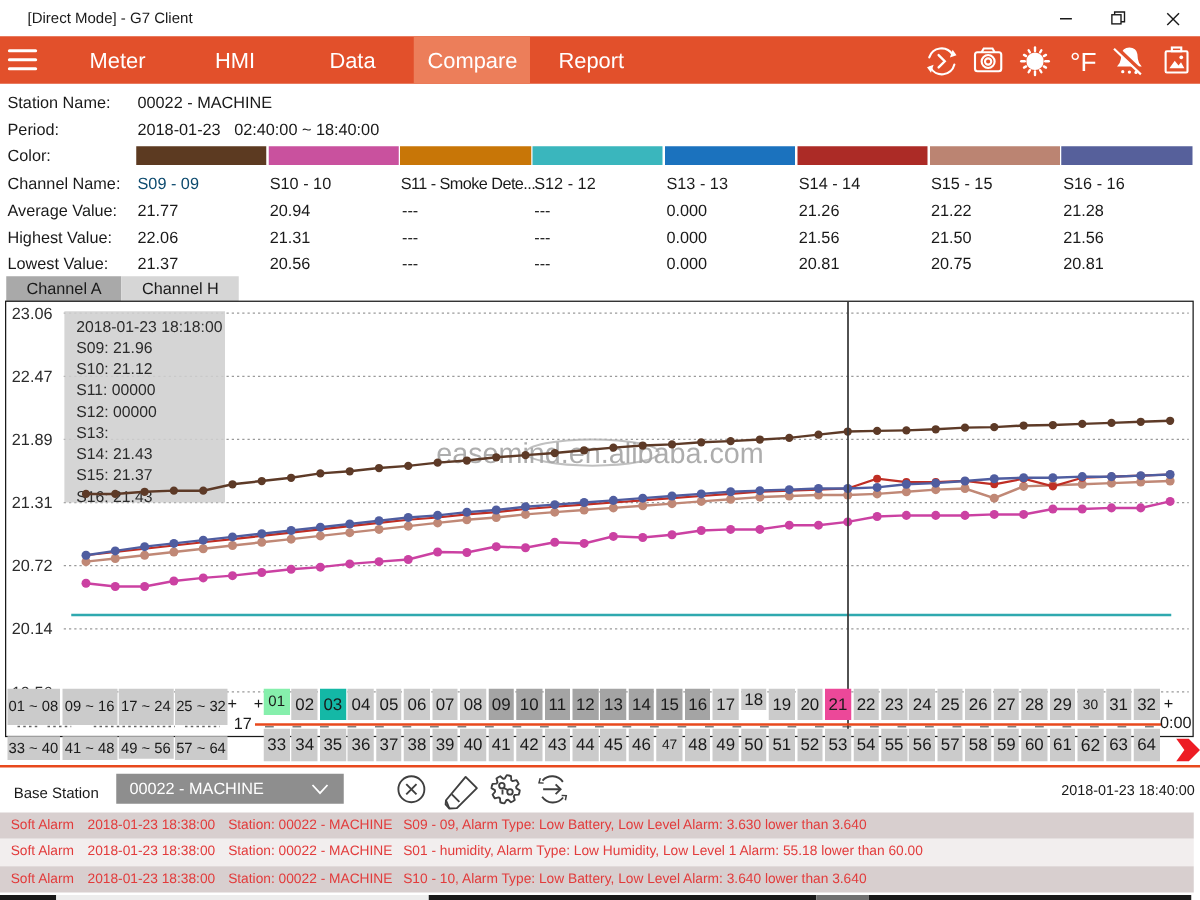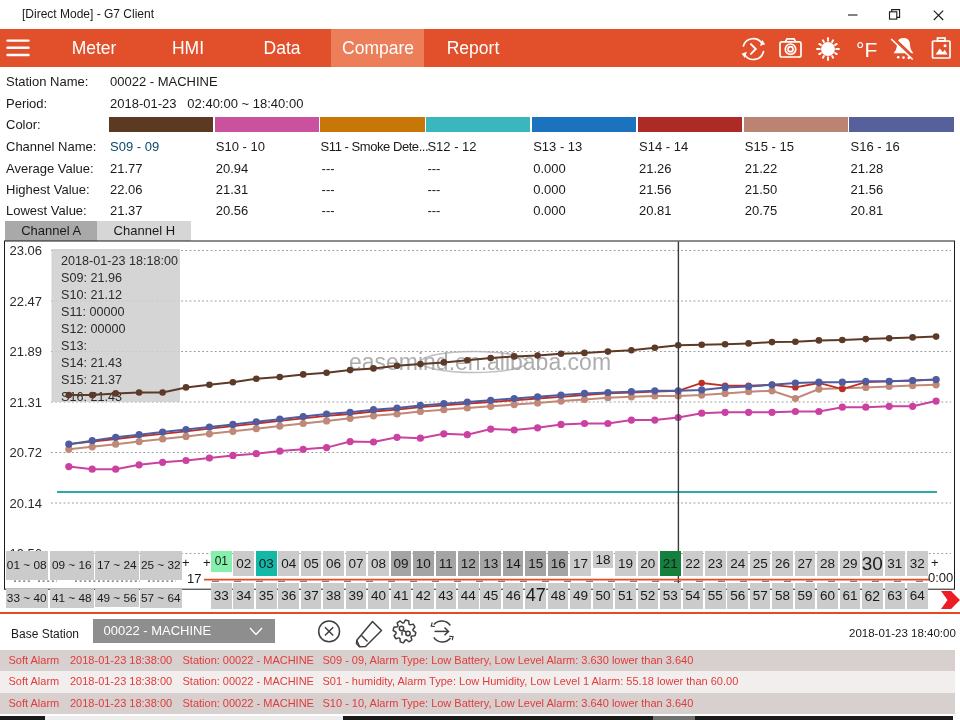--- a/index.html
+++ b/index.html
@@ -351,47 +351,47 @@
 <div style="position:absolute;left:435.5px;top:550.7px;width:20.7px;height:25.8px;background:#a4a4a4;font-size:13.5px;color:#1a1a1a;display:flex;align-items:center;justify-content:center">11</div>
 <div style="position:absolute;left:457.9px;top:550.7px;width:20.7px;height:25.8px;background:#a4a4a4;font-size:13.5px;color:#1a1a1a;display:flex;align-items:center;justify-content:center">12</div>
 <div style="position:absolute;left:480.4px;top:550.7px;width:20.7px;height:25.8px;background:#a4a4a4;font-size:13.5px;color:#1a1a1a;display:flex;align-items:center;justify-content:center">13</div>
 <div style="position:absolute;left:502.8px;top:550.7px;width:20.7px;height:25.8px;background:#a4a4a4;font-size:13.5px;color:#1a1a1a;display:flex;align-items:center;justify-content:center">14</div>
 <div style="position:absolute;left:525.3px;top:550.7px;width:20.7px;height:25.8px;background:#a4a4a4;font-size:13.5px;color:#1a1a1a;display:flex;align-items:center;justify-content:center">15</div>
 <div style="position:absolute;left:547.8px;top:550.7px;width:20.7px;height:25.8px;background:#a4a4a4;font-size:13.5px;color:#1a1a1a;display:flex;align-items:center;justify-content:center">16</div>
 <div style="position:absolute;left:570.2px;top:550.7px;width:20.7px;height:25.8px;background:#cbcbcb;font-size:13.5px;color:#1a1a1a;display:flex;align-items:center;justify-content:center">17</div>
 <div style="position:absolute;left:592.6px;top:550.7px;width:20.7px;height:17px;background:#cbcbcb;font-size:13.5px;color:#1a1a1a;display:flex;align-items:center;justify-content:center">18</div>
 <div style="position:absolute;left:615.1px;top:550.7px;width:20.7px;height:25.8px;background:#cbcbcb;font-size:13.5px;color:#1a1a1a;display:flex;align-items:center;justify-content:center">19</div>
 <div style="position:absolute;left:637.5px;top:550.7px;width:20.7px;height:25.8px;background:#cbcbcb;font-size:13.5px;color:#1a1a1a;display:flex;align-items:center;justify-content:center">20</div>
-<div style="position:absolute;left:660.0px;top:550.7px;width:20.7px;height:25.8px;background:#15803d;font-size:13.5px;color:#1a1a1a;display:flex;align-items:center;justify-content:center">21</div>
+<div style="position:absolute;left:660.0px;top:550.7px;width:20.7px;height:25.8px;background:#ec4899;font-size:13.5px;color:#1a1a1a;display:flex;align-items:center;justify-content:center">21</div>
 <div style="position:absolute;left:682.5px;top:550.7px;width:20.7px;height:25.8px;background:#cbcbcb;font-size:13.5px;color:#1a1a1a;display:flex;align-items:center;justify-content:center">22</div>
 <div style="position:absolute;left:704.9px;top:550.7px;width:20.7px;height:25.8px;background:#cbcbcb;font-size:13.5px;color:#1a1a1a;display:flex;align-items:center;justify-content:center">23</div>
 <div style="position:absolute;left:727.4px;top:550.7px;width:20.7px;height:25.8px;background:#cbcbcb;font-size:13.5px;color:#1a1a1a;display:flex;align-items:center;justify-content:center">24</div>
 <div style="position:absolute;left:749.8px;top:550.7px;width:20.7px;height:25.8px;background:#cbcbcb;font-size:13.5px;color:#1a1a1a;display:flex;align-items:center;justify-content:center">25</div>
 <div style="position:absolute;left:772.2px;top:550.7px;width:20.7px;height:25.8px;background:#cbcbcb;font-size:13.5px;color:#1a1a1a;display:flex;align-items:center;justify-content:center">26</div>
 <div style="position:absolute;left:794.7px;top:550.7px;width:20.7px;height:25.8px;background:#cbcbcb;font-size:13.5px;color:#1a1a1a;display:flex;align-items:center;justify-content:center">27</div>
 <div style="position:absolute;left:817.1px;top:550.7px;width:20.7px;height:25.8px;background:#cbcbcb;font-size:13.5px;color:#1a1a1a;display:flex;align-items:center;justify-content:center">28</div>
 <div style="position:absolute;left:839.6px;top:550.7px;width:20.7px;height:25.8px;background:#cbcbcb;font-size:13.5px;color:#1a1a1a;display:flex;align-items:center;justify-content:center">29</div>
-<div style="position:absolute;left:862.0px;top:550.7px;width:20.7px;height:25.8px;background:#cbcbcb;font-size:19px;color:#1a1a1a;display:flex;align-items:center;justify-content:center">30</div>
+<div style="position:absolute;left:862.0px;top:550.7px;width:20.7px;height:25.8px;background:#cbcbcb;font-size:11px;color:#1a1a1a;display:flex;align-items:center;justify-content:center">30</div>
 <div style="position:absolute;left:884.5px;top:550.7px;width:20.7px;height:25.8px;background:#cbcbcb;font-size:13.5px;color:#1a1a1a;display:flex;align-items:center;justify-content:center">31</div>
 <div style="position:absolute;left:906.9px;top:550.7px;width:20.7px;height:25.8px;background:#cbcbcb;font-size:13.5px;color:#1a1a1a;display:flex;align-items:center;justify-content:center">32</div>
 <div style="position:absolute;left:211.0px;top:582.6px;width:20.7px;height:26.6px;background:#cbcbcb;font-size:13.5px;color:#1a1a1a;display:flex;align-items:center;justify-content:center">33</div>
 <div style="position:absolute;left:233.4px;top:582.6px;width:20.7px;height:26.6px;background:#cbcbcb;font-size:13.5px;color:#1a1a1a;display:flex;align-items:center;justify-content:center">34</div>
 <div style="position:absolute;left:255.9px;top:582.6px;width:20.7px;height:26.6px;background:#cbcbcb;font-size:13.5px;color:#1a1a1a;display:flex;align-items:center;justify-content:center">35</div>
 <div style="position:absolute;left:278.4px;top:582.6px;width:20.7px;height:26.6px;background:#cbcbcb;font-size:13.5px;color:#1a1a1a;display:flex;align-items:center;justify-content:center">36</div>
 <div style="position:absolute;left:300.8px;top:582.6px;width:20.7px;height:26.6px;background:#cbcbcb;font-size:13.5px;color:#1a1a1a;display:flex;align-items:center;justify-content:center">37</div>
 <div style="position:absolute;left:323.2px;top:582.6px;width:20.7px;height:26.6px;background:#cbcbcb;font-size:13.5px;color:#1a1a1a;display:flex;align-items:center;justify-content:center">38</div>
 <div style="position:absolute;left:345.7px;top:582.6px;width:20.7px;height:26.6px;background:#cbcbcb;font-size:13.5px;color:#1a1a1a;display:flex;align-items:center;justify-content:center">39</div>
 <div style="position:absolute;left:368.1px;top:582.6px;width:20.7px;height:26.6px;background:#cbcbcb;font-size:13.5px;color:#1a1a1a;display:flex;align-items:center;justify-content:center">40</div>
 <div style="position:absolute;left:390.6px;top:582.6px;width:20.7px;height:26.6px;background:#cbcbcb;font-size:13.5px;color:#1a1a1a;display:flex;align-items:center;justify-content:center">41</div>
 <div style="position:absolute;left:413.0px;top:582.6px;width:20.7px;height:26.6px;background:#cbcbcb;font-size:13.5px;color:#1a1a1a;display:flex;align-items:center;justify-content:center">42</div>
 <div style="position:absolute;left:435.5px;top:582.6px;width:20.7px;height:26.6px;background:#cbcbcb;font-size:13.5px;color:#1a1a1a;display:flex;align-items:center;justify-content:center">43</div>
 <div style="position:absolute;left:457.9px;top:582.6px;width:20.7px;height:26.6px;background:#cbcbcb;font-size:13.5px;color:#1a1a1a;display:flex;align-items:center;justify-content:center">44</div>
 <div style="position:absolute;left:480.4px;top:582.6px;width:20.7px;height:26.6px;background:#cbcbcb;font-size:13.5px;color:#1a1a1a;display:flex;align-items:center;justify-content:center">45</div>
 <div style="position:absolute;left:502.8px;top:582.6px;width:20.7px;height:26.6px;background:#cbcbcb;font-size:13.5px;color:#1a1a1a;display:flex;align-items:center;justify-content:center">46</div>
-<div style="position:absolute;left:525.3px;top:582.6px;width:20.7px;height:26.6px;background:#cbcbcb;font-size:18px;color:#1a1a1a;display:flex;align-items:center;justify-content:center">47</div>
+<div style="position:absolute;left:525.3px;top:582.6px;width:20.7px;height:26.6px;background:#cbcbcb;font-size:11px;color:#1a1a1a;display:flex;align-items:center;justify-content:center">47</div>
 <div style="position:absolute;left:547.8px;top:582.6px;width:20.7px;height:26.6px;background:#cbcbcb;font-size:13.5px;color:#1a1a1a;display:flex;align-items:center;justify-content:center">48</div>
 <div style="position:absolute;left:570.2px;top:582.6px;width:20.7px;height:26.6px;background:#cbcbcb;font-size:13.5px;color:#1a1a1a;display:flex;align-items:center;justify-content:center">49</div>
 <div style="position:absolute;left:592.6px;top:582.6px;width:20.7px;height:26.6px;background:#cbcbcb;font-size:13.5px;color:#1a1a1a;display:flex;align-items:center;justify-content:center">50</div>
 <div style="position:absolute;left:615.1px;top:582.6px;width:20.7px;height:26.6px;background:#cbcbcb;font-size:13.5px;color:#1a1a1a;display:flex;align-items:center;justify-content:center">51</div>
 <div style="position:absolute;left:637.5px;top:582.6px;width:20.7px;height:26.6px;background:#cbcbcb;font-size:13.5px;color:#1a1a1a;display:flex;align-items:center;justify-content:center">52</div>
 <div style="position:absolute;left:660.0px;top:582.6px;width:20.7px;height:26.6px;background:#cbcbcb;font-size:13.5px;color:#1a1a1a;display:flex;align-items:center;justify-content:center">53</div>
 <div style="position:absolute;left:682.5px;top:582.6px;width:20.7px;height:26.6px;background:#cbcbcb;font-size:13.5px;color:#1a1a1a;display:flex;align-items:center;justify-content:center">54</div>
 <div style="position:absolute;left:704.9px;top:582.6px;width:20.7px;height:26.6px;background:#cbcbcb;font-size:13.5px;color:#1a1a1a;display:flex;align-items:center;justify-content:center">55</div>
 <div style="position:absolute;left:727.4px;top:582.6px;width:20.7px;height:26.6px;background:#cbcbcb;font-size:13.5px;color:#1a1a1a;display:flex;align-items:center;justify-content:center">56</div>
 <div style="position:absolute;left:749.8px;top:582.6px;width:20.7px;height:26.6px;background:#cbcbcb;font-size:13.5px;color:#1a1a1a;display:flex;align-items:center;justify-content:center">57</div>

